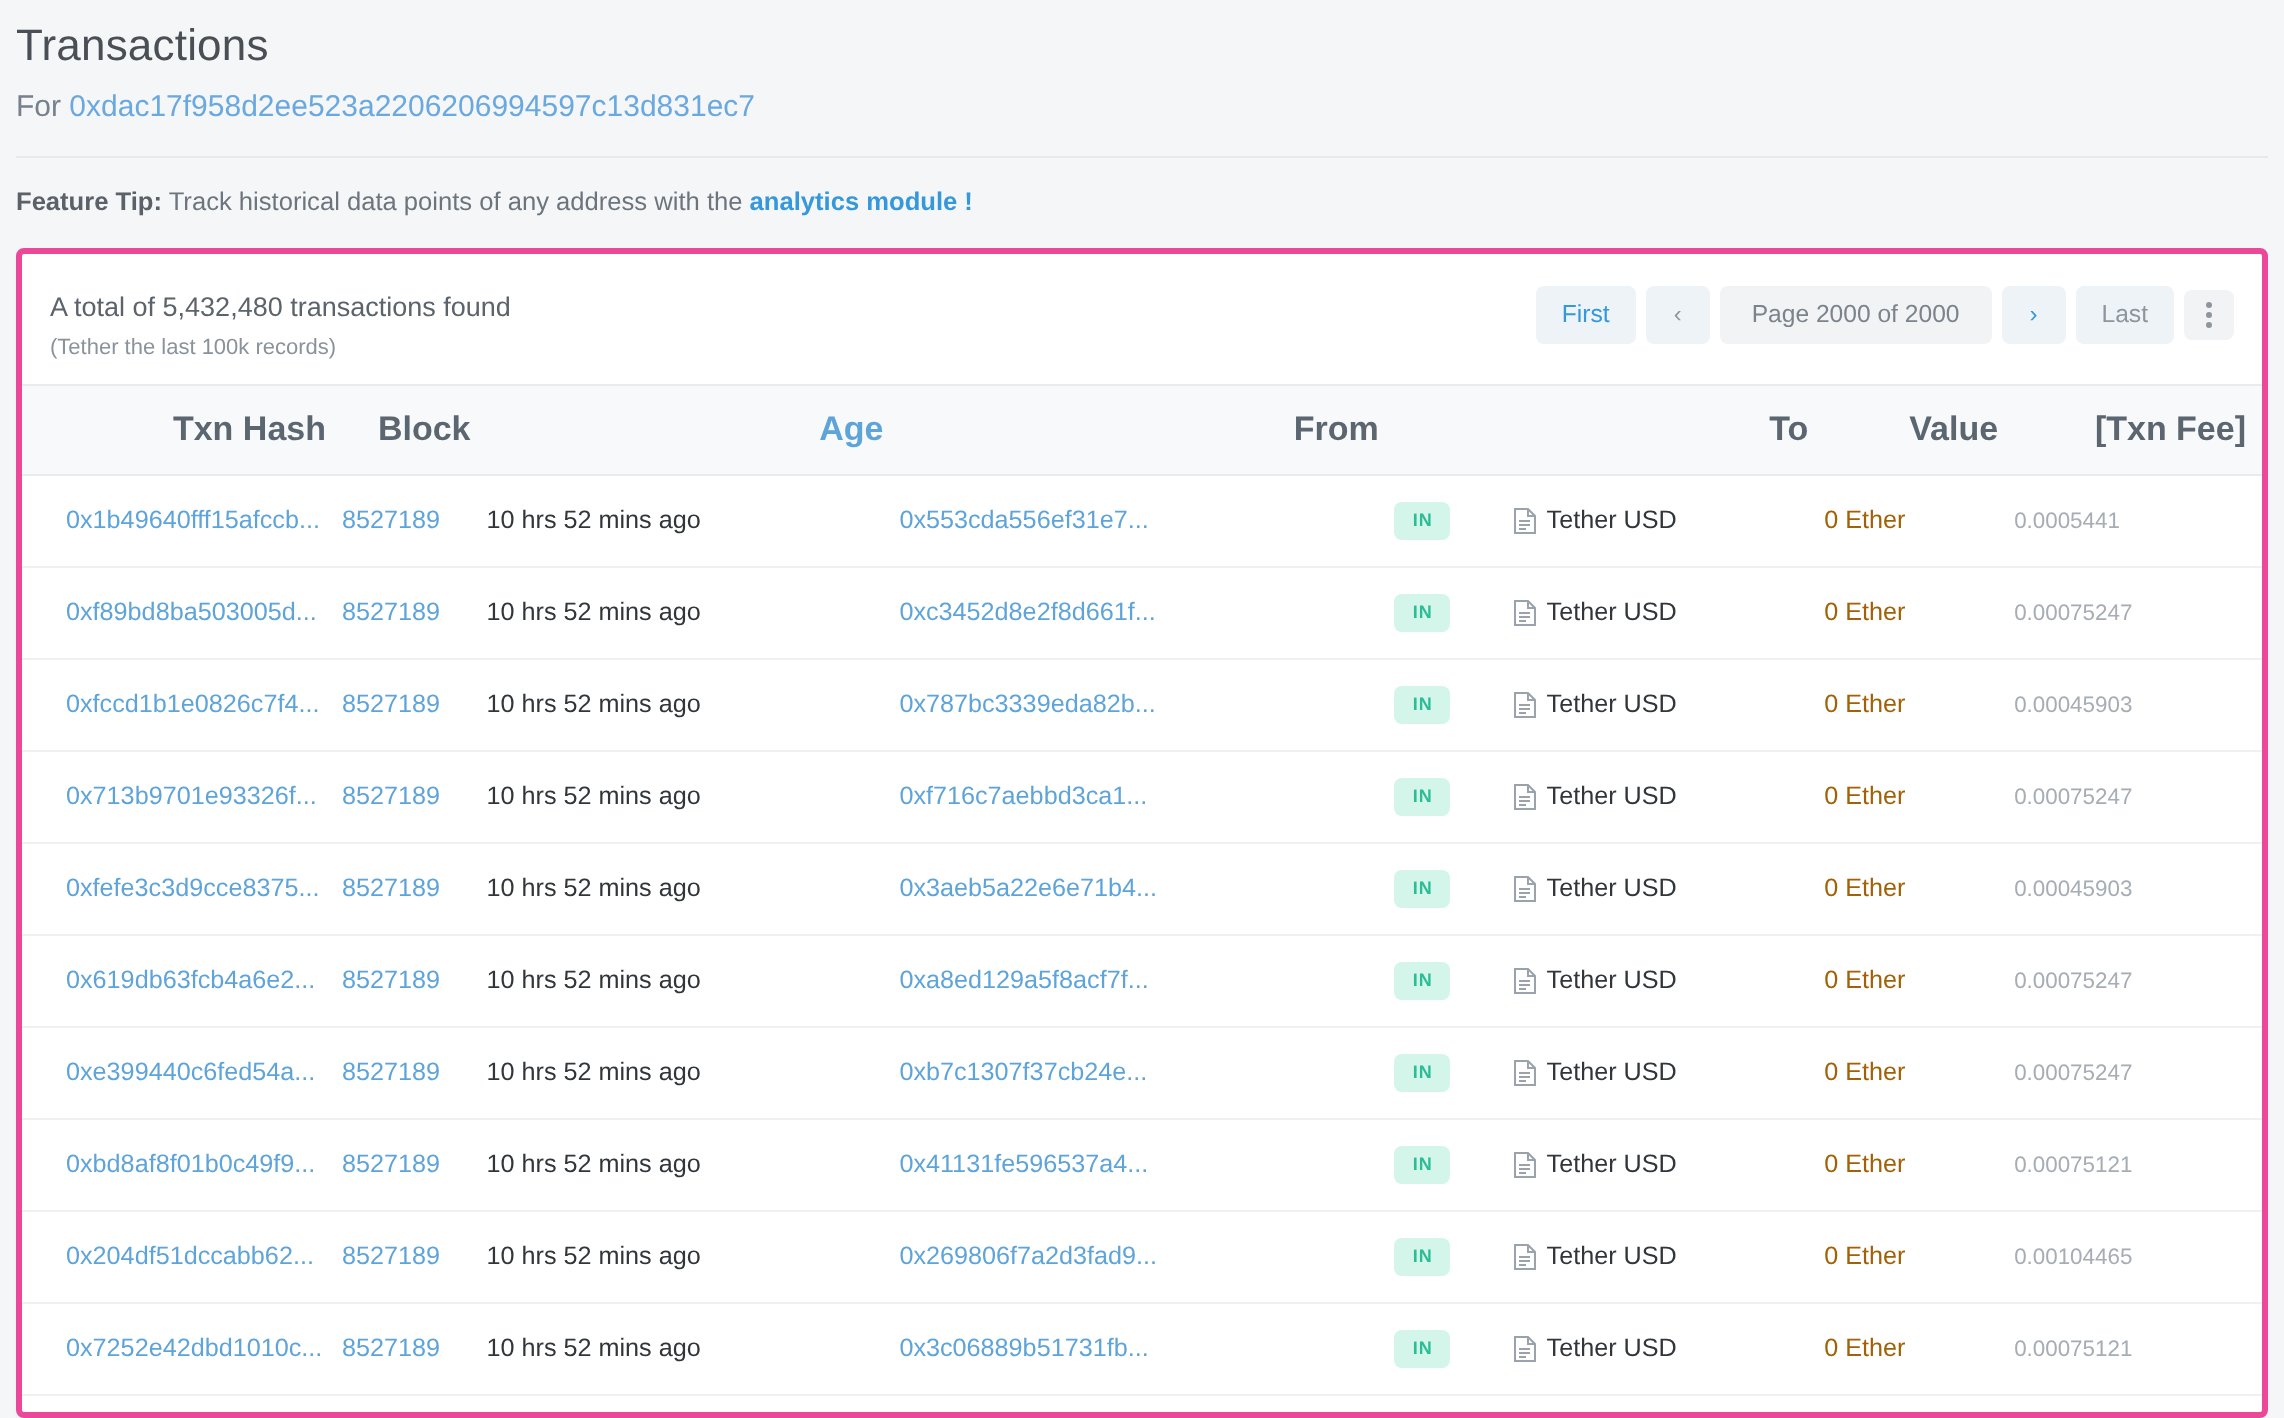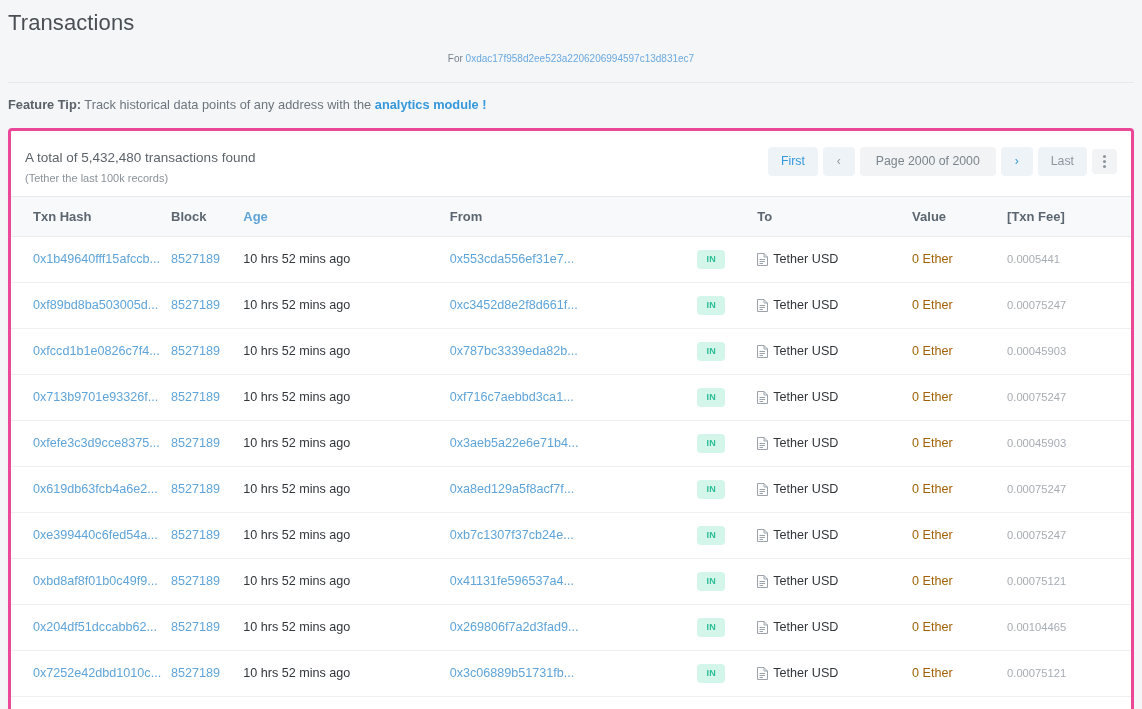--- a/index.html
+++ b/index.html
@@ -16,25 +16,24 @@
   .page-head { padding: 10px 8px 0 8px; }
   .page-title {
     font-size: 22px;
     font-weight: 400;
     color: #4a4f55;
     letter-spacing: .1px;
     margin: 0 0 7px 0;
     line-height: 1.2;
   }
   .page-sub {
-    font-size: 10px;
+    font-size: 15px;
     color: #77818c;
-    margin: 16px;
+    margin: 0;
     line-height: 1.4;
-    text-align: center;
   }
   .page-sub .addr { color: #6aa9e0; }
   a, .lnk { text-decoration: none; }
 
   .divider {
     height: 1px;
     background: #e7eaed;
     margin: 14px 8px 0 8px;
   }
 
@@ -116,22 +115,22 @@
   
   table {
     width: 100%;
     border-collapse: collapse;
     table-layout: fixed;
   }
   thead th {
     background: #f8f9fa;
     border-top: 1px solid #e9ecef;
     border-bottom: 1px solid #e9ecef;
-    text-align: left;
-    font-size: 13px;
+    text-align: right;
+    font-size: 17px;
     font-weight: bold;
     color: #5b6670;
     padding: 12px 8px 12px 0;
     white-space: nowrap;
   }
   thead th.sorted { color: #5fa4d8; }
   tbody td {
     border-bottom: 1px solid #eef0f2;
     font-size: 12.6px;
     padding: 13px 8px 13px 0;

